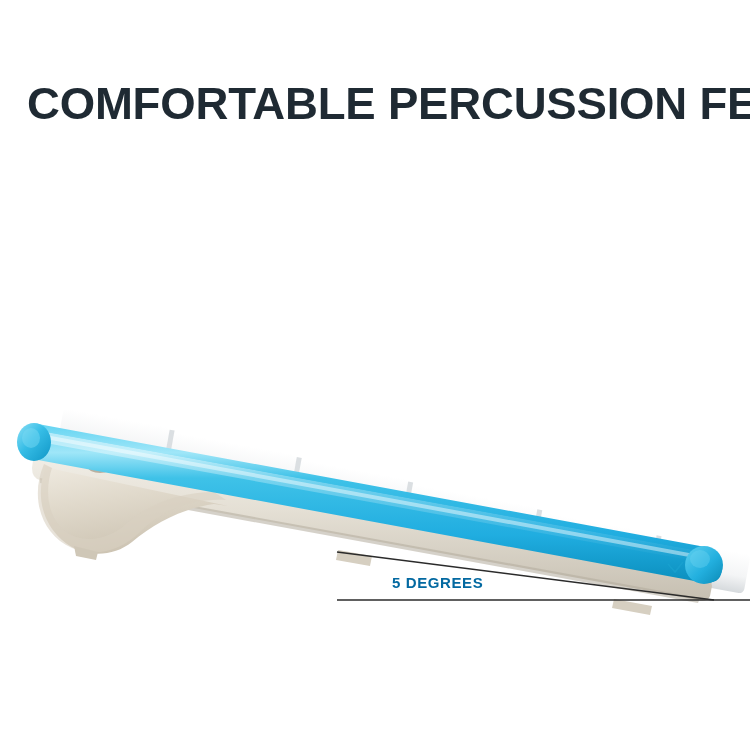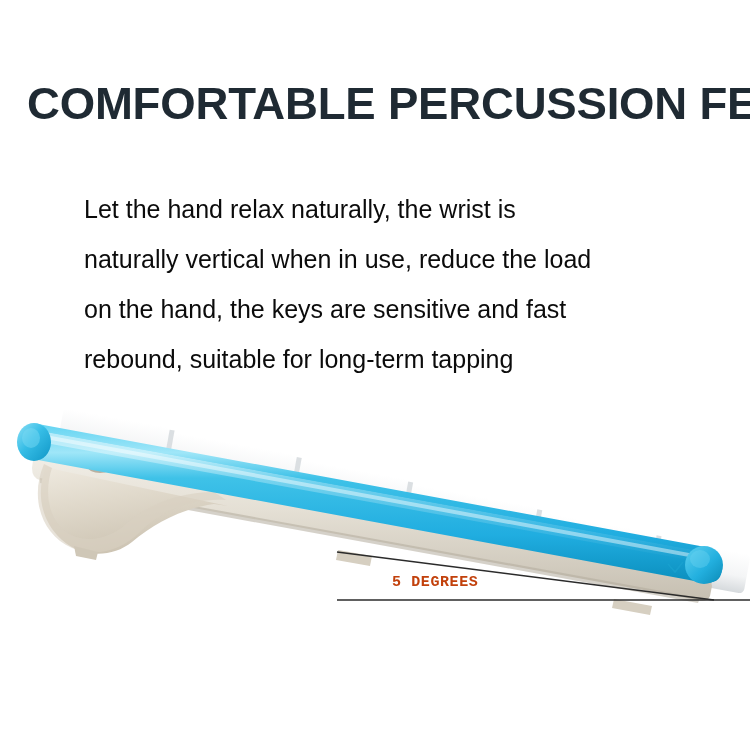--- a/index.html
+++ b/index.html
@@ -66,41 +66,35 @@
   }
   .photo-stage svg {
     display: block;
   }
 
   
   .angle-label {
     position: absolute;
     left: 392px;
     top: 574px;
-    font-family: Liberation Mono, monospace;
+    font-family: Liberation Sans, sans-serif;
     font-weight: 700;
     font-size: 15px;
     letter-spacing: 0.6px;
-    color: #c2410c;
+    color: #0369a1;
     white-space: nowrap;
   }
 </style>
 </head>
 <body>
 
 <div id="page">
 
   <div class="headline">COMFORTABLE PERCUSSION FEEL</div>
 
-  <div class="bodycopy">
-    <div class="line">Let the hand relax naturally, the wrist is</div>
-    <div class="line">naturally vertical when in use, reduce the load</div>
-    <div class="line">on the hand, the keys are sensitive and fast</div>
-    <div class="line">rebound, suitable for long-term tapping</div>
-  </div>
 
   <div class="photo-stage">
     <svg width="750" height="230" viewBox="0 0 750 230" xmlns="http://www.w3.org/2000/svg">
       <defs>
 
         <linearGradient id="blueBar" x1="0" y1="0" x2="0" y2="1">
           <stop offset="0%" stop-color="#63d4f2"></stop>
           <stop offset="18%" stop-color="#9fe6f8"></stop>
           <stop offset="34%" stop-color="#3fc2e8"></stop>
           <stop offset="70%" stop-color="#20ade0"></stop>

